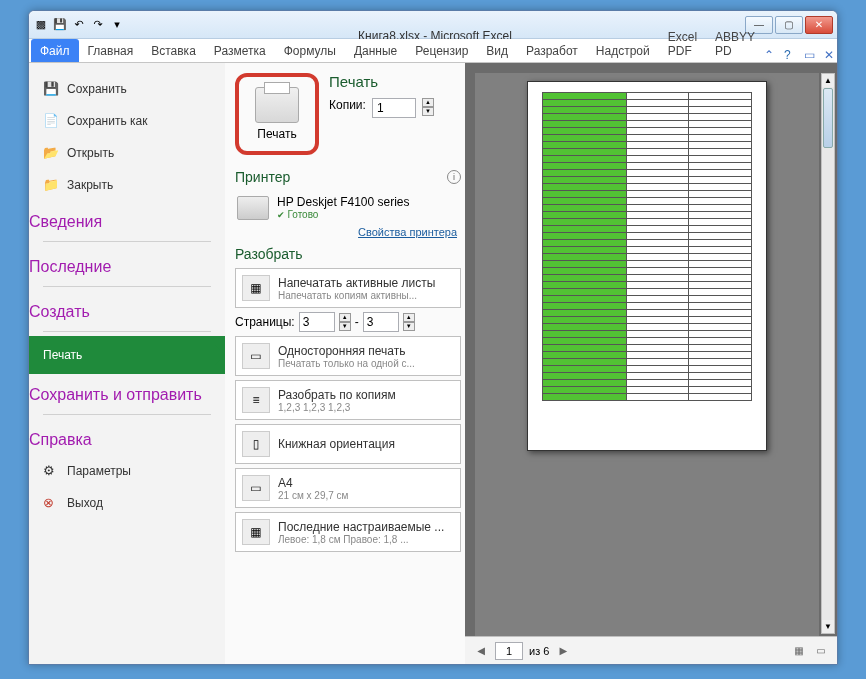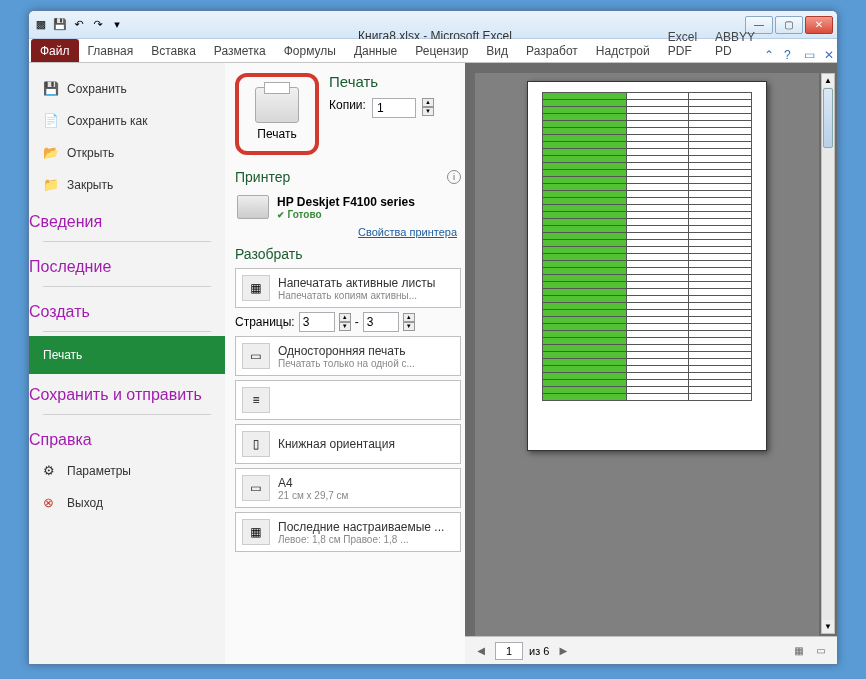--- a/index.html
+++ b/index.html
@@ -7,21 +7,21 @@
 .window { position: absolute; top: 10px; left: 28px; width: 810px; height: 655px; background: #fff; border: 1px solid #5a7ca8; border-radius: 6px 6px 0 0; box-shadow: 0 0 8px rgba(0,0,0,0.3); display: flex; flex-direction: column; }
 .titlebar { height: 28px; background: linear-gradient(#eaf3fc, #d6e7f7); border-bottom: 1px solid #b8cde2; display: flex; align-items: center; padding: 0 4px; border-radius: 6px 6px 0 0; }
 .title-icons { display: flex; gap: 3px; align-items: center; }
 .title-icons .ic { width: 16px; height: 16px; display: flex; align-items: center; justify-content: center; font-size: 11px; }
 .title-text { flex: 1; text-align: center; font-size: 12px; color: #333; margin-top: 22px; }
 .wincontrols { display: flex; gap: 2px; }
 .winbtn { width: 28px; height: 18px; border: 1px solid #8aa8c8; border-radius: 2px; background: linear-gradient(#f5faff,#d8e8f6); display: flex; align-items: center; justify-content: center; font-size: 10px; color: #444; }
 .winbtn.close { background: linear-gradient(#f29a8e,#d84c3a); color: #fff; border-color: #b03a2a; }
 .ribbon-tabs { height: 24px; background: #fff; border-bottom: 1px solid #c5c5c5; display: flex; align-items: flex-end; padding-left: 2px; }
 .ribbon-tab { padding: 4px 8px; font-size: 12px; color: #444; cursor: pointer; border: 1px solid transparent; border-bottom: none; }
-.ribbon-tab.active { background: #7f1d1d; color: #fff; border-radius: 3px 3px 0 0; }
+.ribbon-tab.active { background: #3b82f6; color: #fff; border-radius: 3px 3px 0 0; }
 .ribbon-right { margin-left: auto; display: flex; gap: 6px; padding-right: 8px; align-items: center; }
 .ribbon-right .ic { width: 14px; height: 14px; font-size: 12px; color: #4472c4; cursor: pointer; }
 .content { flex: 1; display: flex; background: #f3f3f3; overflow: hidden; }
 .sidebar { width: 196px; background: #f3f3f3; padding-top: 10px; display: flex; flex-direction: column; }
 .sb-item { padding: 8px 14px; font-size: 12px; color: #333; display: flex; align-items: center; gap: 8px; cursor: pointer; }
 .sb-item .ic { width: 16px; height: 16px; font-size: 13px; }
 .sb-group-label { padding: 12px 0 6px; font-size: 16px; color: #a21caf; }
 .sb-item.active { background: #1f8a3b; color: #fff; position: relative; }
 .sb-item.active::after { content: ""; position: absolute; right: -10px; top: 50%; margin-top: -10px; border: 10px solid transparent; border-left-color: #1f8a3b; }
 .sb-sep { height: 1px; background: #d0d0d0; margin: 4px 14px; }
@@ -48,21 +48,21 @@
 .copies-row input { width: 44px; height: 20px; border: 1px solid #abadb3; font-size: 12px; padding: 0 4px; }
 .spinbtns { display: inline-flex; flex-direction: column; }
 .spinbtns span { width: 12px; height: 9px; border: 1px solid #999; font-size: 6px; line-height: 7px; text-align: center; background: #eee; cursor: pointer; }
 .section-title { font-size: 14px; color: #1a5c2e; margin: 8px 0 6px; display: flex; align-items: center; }
 .section-title .info { margin-left: auto; width: 14px; height: 14px; border: 1px solid #888; border-radius: 50%; font-size: 9px; text-align: center; line-height: 12px; color: #666; }
 .dropdown-item { background: #fff; border: 1px solid #c0c0c0; padding: 6px; margin-bottom: 4px; display: flex; align-items: center; gap: 8px; cursor: pointer; }
 .dropdown-item .dic { width: 28px; height: 26px; background: #eee; border: 1px solid #ccc; flex-shrink: 0; display: flex; align-items: center; justify-content: center; font-size: 12px; }
 .dropdown-item .dtxt { flex: 1; overflow: hidden; }
 .dropdown-item .dtxt .dt1 { font-size: 12px; color: #333; white-space: nowrap; overflow: hidden; text-overflow: ellipsis; }
 .dropdown-item .dtxt .dt2 { font-size: 10px; color: #888; white-space: nowrap; overflow: hidden; text-overflow: ellipsis; }
-.printer-row { display: flex; align-items: flex-start; gap: 8px; padding: 4px 2px; font-weight: bold; }
+.printer-row { display: flex; align-items: flex-end; gap: 8px; padding: 4px 2px; }
 .printer-row .pric { width: 32px; height: 24px; background: linear-gradient(#eee,#ccc); border: 1px solid #aaa; border-radius: 2px; }
 .printer-row .prtxt { font-size: 12px; }
 .printer-row .prtxt .st { font-size: 10px; color: #3a8a3a; display: flex; align-items: center; gap: 3px; }
 .printer-row .prtxt .st::before { content: "✔"; color: #3a8a3a; font-size: 9px; }
 .link-right { text-align: right; font-size: 11px; color: #1a5c9e; text-decoration: underline; margin: 2px 4px 6px 0; cursor: pointer; }
 .pages-row { display: flex; align-items: center; gap: 4px; font-size: 12px; margin-bottom: 4px; }
 .pages-row input { width: 36px; height: 20px; border: 1px solid #abadb3; font-size: 12px; padding: 0 3px; }
 .vscroll { position: absolute; right: 2px; top: 10px; bottom: 30px; width: 14px; background: #e8e8e8; border: 1px solid #c0c0c0; }
 .vscroll .thumb { position: absolute; left: 1px; right: 1px; top: 14px; height: 60px; background: linear-gradient(#dce8f4,#b8d0e8); border: 1px solid #8aa; border-radius: 2px; }
 .vscroll .arr { position: absolute; left: 0; right: 0; height: 13px; background: #eee; text-align: center; font-size: 8px; line-height: 13px; }
@@ -212,20 +212,24 @@
 
         <div class="dropdown-item">
           <div class="dic">▭</div>
           <div class="dtxt">
               <div class="dt1">Односторонняя печать</div>
               <div class="dt2">Печатать только на одной с...</div>
             </div>
         </div>
         <div class="dropdown-item">
           <div class="dic">≡</div>
+          <div class="dtxt">
+              <div class="dt1">Разобрать по копиям</div>
+              <div class="dt2">1,2,3   1,2,3   1,2,3</div>
+            </div>
         </div>
         <div class="dropdown-item">
           <div class="dic">▯</div>
           <div class="dtxt">
               <div class="dt1">Книжная ориентация</div>
             </div>
         </div>
         <div class="dropdown-item">
           <div class="dic">▭</div>
           <div class="dtxt">

